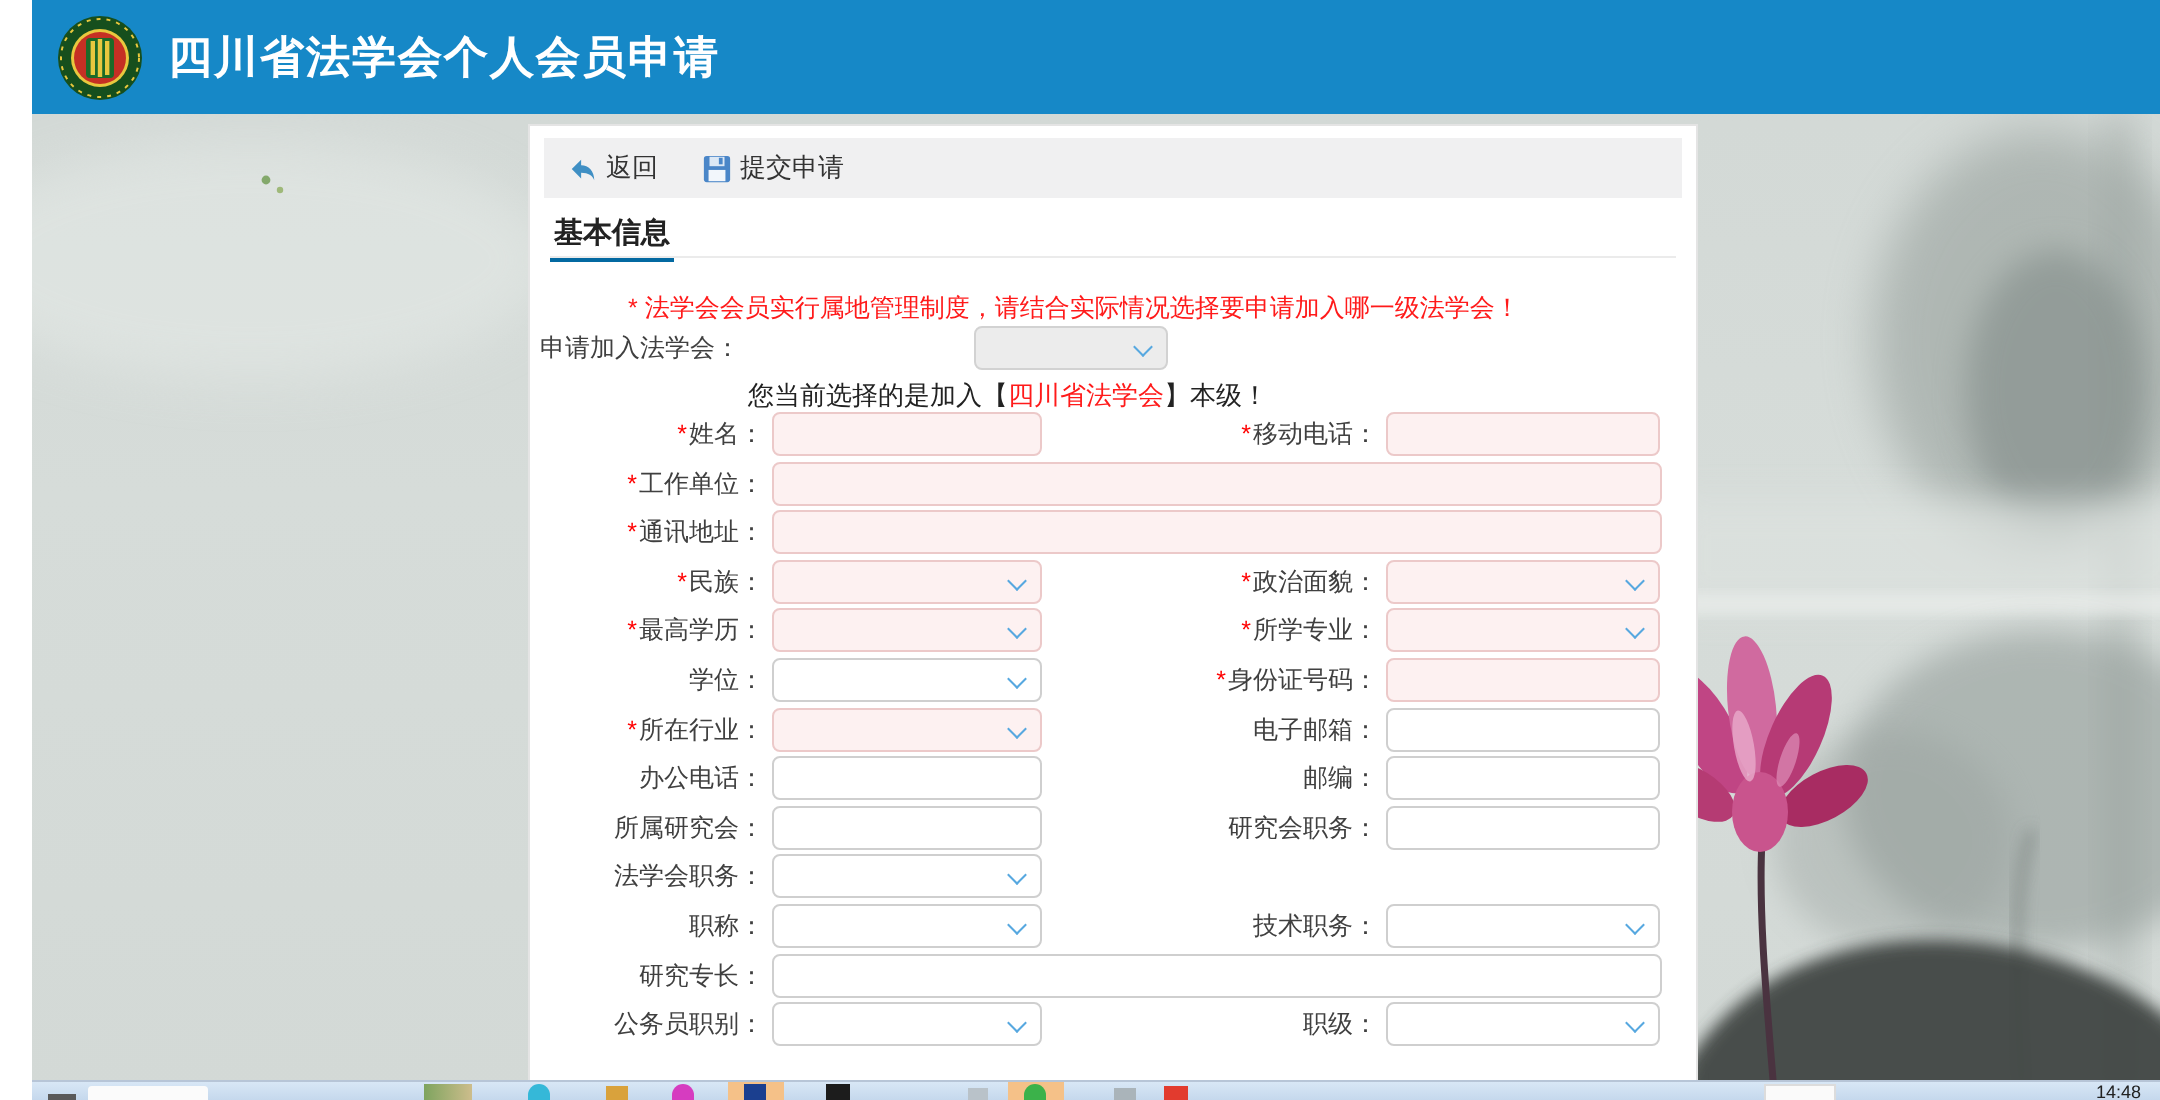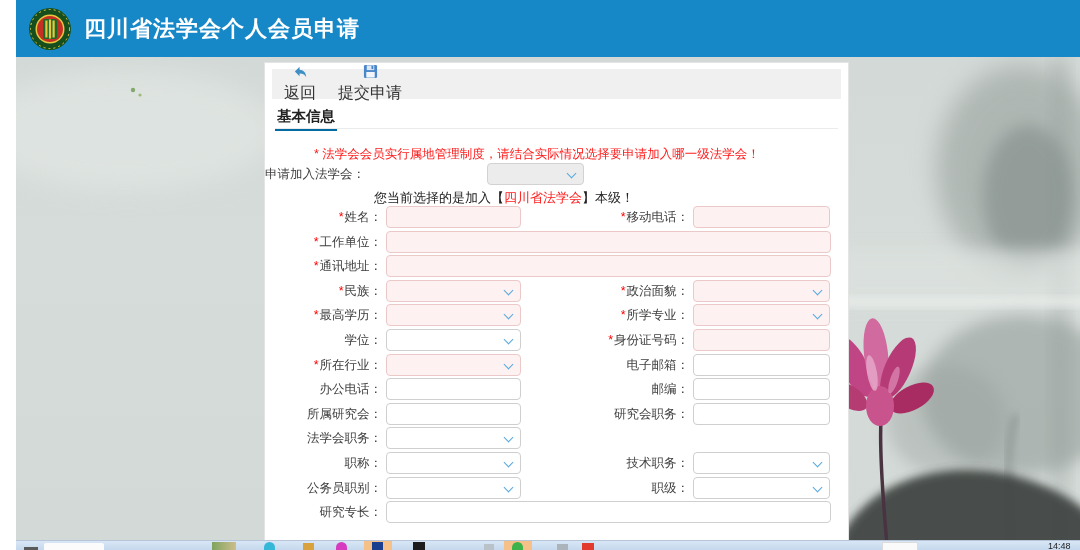--- a/index.html
+++ b/index.html
@@ -12,29 +12,29 @@
   .hdr{position:absolute;left:0;top:0;width:1080px;height:57px;background:#1688c7;z-index:4;
        display:flex;align-items:center;}
   .logo{width:44px;height:44px;margin-left:12px;flex:0 0 auto;}
   .hdr h1{margin:0 0 0 12px;font-size:22px;font-weight:bold;color:#ffffff;letter-spacing:1px;}
   
   .panel{position:absolute;left:248px;top:62px;width:585px;height:482px;background:#ffffff;
          border:1px solid #e4e4e4;box-sizing:border-box;z-index:3;}
   .toolbar{position:absolute;top:6px;left:7px;right:7px;height:30px;background:#f0f0f1;
            display:flex;align-items:center;gap:14px;padding-left:8px;box-sizing:border-box;}
   .tb-btn{display:flex;align-items:center;gap:4px;background:none;border:none;cursor:pointer;
-          font-size:16px;color:#333;font-family:inherit;padding:2px 4px;flex-direction:column;}
+          font-size:13px;color:#333;font-family:inherit;padding:2px 4px;}
   .tb-btn .ic{width:15px;height:15px;display:inline-block;}
   .sec-wrap{position:absolute;top:44px;left:10px;right:10px;height:24px;}
   .sec-title{display:inline-block;font-size:14.5px;font-weight:bold;color:#222;
              padding:0 2px 3px 2px;border-bottom:2px solid #0369a1;}
   .sec-line{position:absolute;left:0;right:0;top:21px;border-top:1px solid #ebebeb;}
   .warning{position:absolute;top:83px;left:49px;font-size:12.5px;color:#ff1a1a;white-space:nowrap;}
   .join-row{position:absolute;top:100px;left:0;right:0;height:22px;}
-  .join-label{position:absolute;left:0;width:105px;font-size:12.5px;color:#404040;
+  .join-label{position:absolute;left:0;width:105px;text-align:right;font-size:12.5px;color:#404040;
               line-height:22px;white-space:nowrap;}
   .gsel{position:absolute;height:22px;border:1px solid #d2d2d2;border-radius:4px;background:#ececec;
         box-sizing:border-box;font-size:11.5px;color:#333;line-height:20px;padding:0 18px 0 6px;cursor:pointer;}
   .gsel.s1{left:109px;width:110px;}
   .gsel.s2{left:222px;width:97px;}
   .chev{position:absolute;right:8px;top:6px;width:6px;height:6px;
         border-right:1.7px solid #57a8e0;border-bottom:1.7px solid #57a8e0;transform:rotate(45deg);}
   .current{position:absolute;top:126px;left:109px;font-size:13px;color:#222;white-space:nowrap;}
   .current .hl{color:#ff1a1a;}
   
@@ -228,28 +228,28 @@
           <div class="f-label lft"><span class="star"></span>法学会职务：</div>
           <div class="fsel pos-l"><span></span><span class="chev"></span></div>
         </div>
         <div class="form-row">
           <div class="f-label lft"><span class="star"></span>职称：</div>
           <div class="fsel pos-l"><span></span><span class="chev"></span></div>
           <div class="f-label rgt"><span class="star"></span>技术职务：</div>
           <div class="fsel pos-r"><span></span><span class="chev"></span></div>
         </div>
         <div class="form-row">
+          <div class="f-label lft"><span class="star"></span>研究专长：</div>
+          <input type="text" class="f-input pos-l full" style="">
+        </div>
+        <div class="form-row">
           <div class="f-label lft"><span class="star"></span>公务员职别：</div>
           <div class="fsel pos-l"><span></span><span class="chev"></span></div>
           <div class="f-label rgt"><span class="star"></span>职级：</div>
           <div class="fsel pos-r"><span></span><span class="chev"></span></div>
-        </div>
-        <div class="form-row">
-          <div class="f-label lft"><span class="star"></span>研究专长：</div>
-          <input type="text" class="f-input pos-l full" style="">
         </div>
       </div>
   </div>
 
   <div class="taskbar">
     <div class="tk tk-dash"></div>
     <div class="tk tk-search"></div>
     <div class="tk tk-img"></div>
     <div class="tk tk-teal"></div>
     <div class="tk tk-gold"></div>

